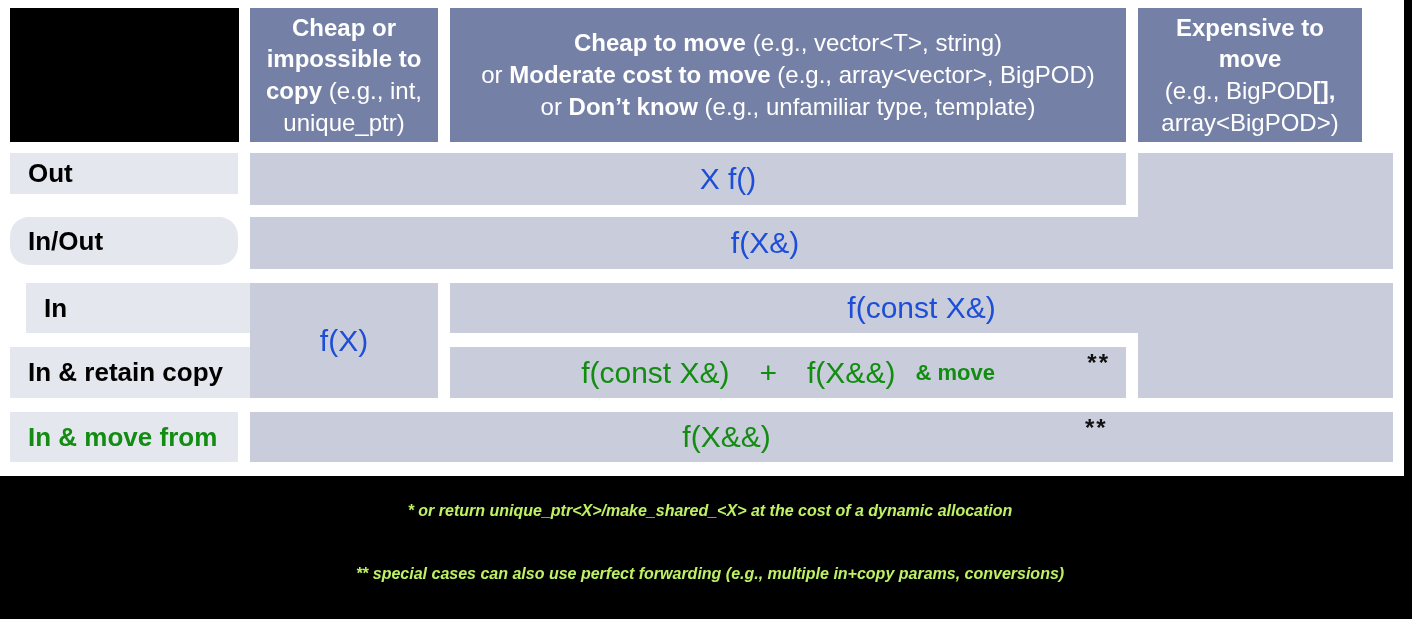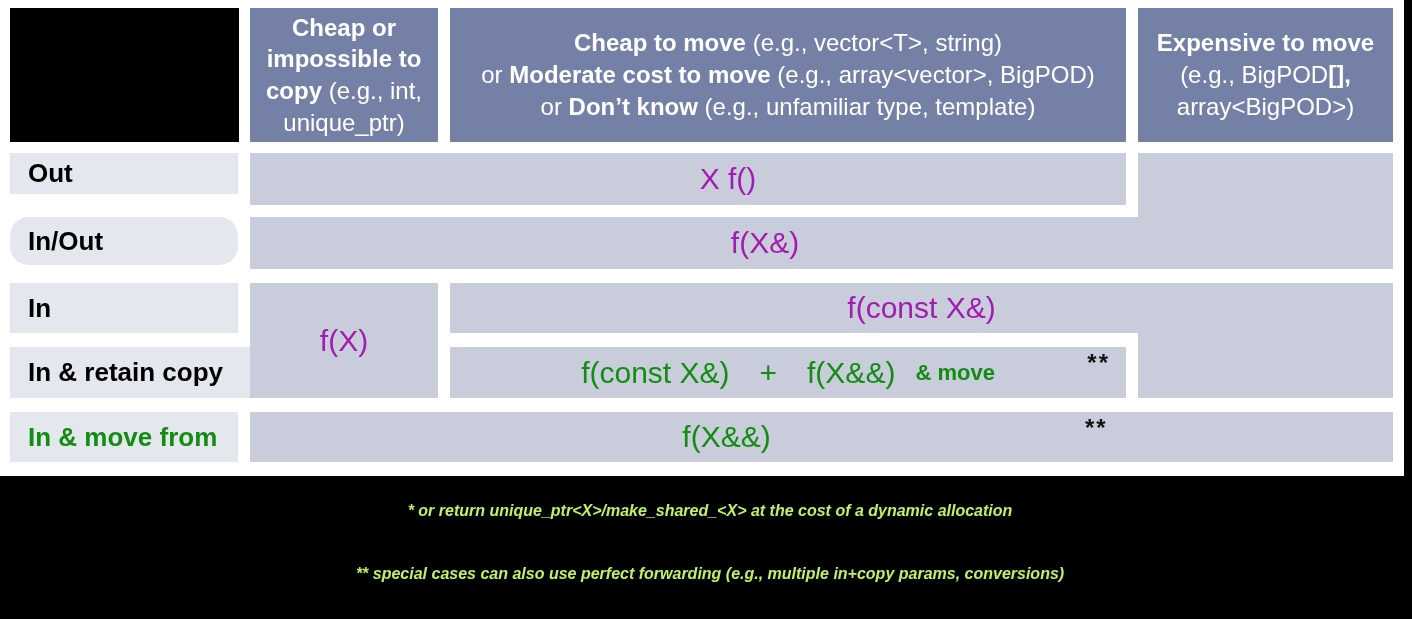--- a/index.html
+++ b/index.html
@@ -5,21 +5,21 @@
   html,body{margin:0;padding:0;background:#000;}
   .stage{position:relative;width:1412px;height:619px;background:#000;overflow:hidden;
          font-family:"Liberation Sans", sans-serif;}
   .panel{position:absolute;left:0;top:0;width:1404px;height:476px;background:#ffffff;}
   .abs{position:absolute;box-sizing:border-box;}
   .blackbox{background:#000000;}
   .hdr{background:#7580a6;color:#ffffff;display:flex;align-items:center;justify-content:center;
        text-align:center;font-size:24px;line-height:1.32;padding:4px 6px;}
   .hdr b{font-weight:bold;}
   .cell{background:#c9ccda;display:flex;align-items:center;justify-content:center;
-        color:#a21caf;font-size:30px;}
+        color:#1d4ed8;font-size:30px;}
   .cellext{background:#c9ccda;}
   .rowlabel{background:#e5e7ee;display:flex;align-items:center;
             font-size:26px;font-weight:bold;color:#000;padding-left:18px;}
   .green{color:#128d12;}
   .greenlabel{color:#128d12;}
   .stars{position:absolute;font-size:24px;font-weight:bold;color:#111;letter-spacing:2px;}
   .plus{margin:0 30px;}
   .andmove{font-size:22px;margin-left:20px;font-weight:bold;}
   .footnote{position:absolute;left:8px;width:1404px;text-align:center;color:#bef264;
             font-size:16px;font-style:italic;font-weight:bold;}
@@ -33,31 +33,31 @@
   <div class="abs blackbox" style="left:10px;top:8px;width:229px;height:134px;"></div>
 
   <div class="abs hdr" style="left:250px;top:8px;width:188px;height:134px;">
     <div><b>Cheap or impossible to copy</b><span> (e.g., int, unique_ptr)</span></div>
   </div>
 
   <div class="abs hdr" style="left:450px;top:8px;width:676px;height:134px;">
     <div><b>Cheap to move</b><span> (e.g., vector&lt;T&gt;, string)</span><br><span>or </span><b>Moderate cost to move</b><span> (e.g., array&lt;vector&gt;, BigPOD)</span><br><span>or </span><b>Don’t know</b><span> (e.g., unfamiliar type, template)</span></div>
   </div>
 
-  <div class="abs hdr" style="left:1138px;top:8px;width:255px;height:134px;">
+  <div class="abs hdr" style="left:1138px;top:8px;width:224px;height:134px;">
     <div><b>Expensive to move</b><br><span>(e.g., BigPOD</span><b>[],</b><br><span>array&lt;BigPOD&gt;)</span></div>
   </div>
 
   <div class="abs rowlabel" style="left:10px;top:153px;width:228px;height:41px;">
     <span>Out</span>
   </div>
   <div class="abs rowlabel" style="left:10px;top:217px;width:228px;height:48px;border-radius:19px;">
     <span>In/Out</span>
   </div>
-  <div class="abs rowlabel" style="left:10px;top:283px;width:228px;height:50px;">
+  <div class="abs rowlabel" style="left:26px;top:283px;width:228px;height:50px;">
     <span>In</span>
   </div>
   <div class="abs rowlabel" style="left:10px;top:347px;width:252px;height:51px;">
     <span>In &amp; retain copy</span>
   </div>
   <div class="abs rowlabel greenlabel" style="left:10px;top:412px;width:228px;height:50px;">
     <span>In &amp; move from</span>
   </div>
 
   <div class="abs cellext" style="left:1138px;top:153px;width:255px;height:112px;"></div>

